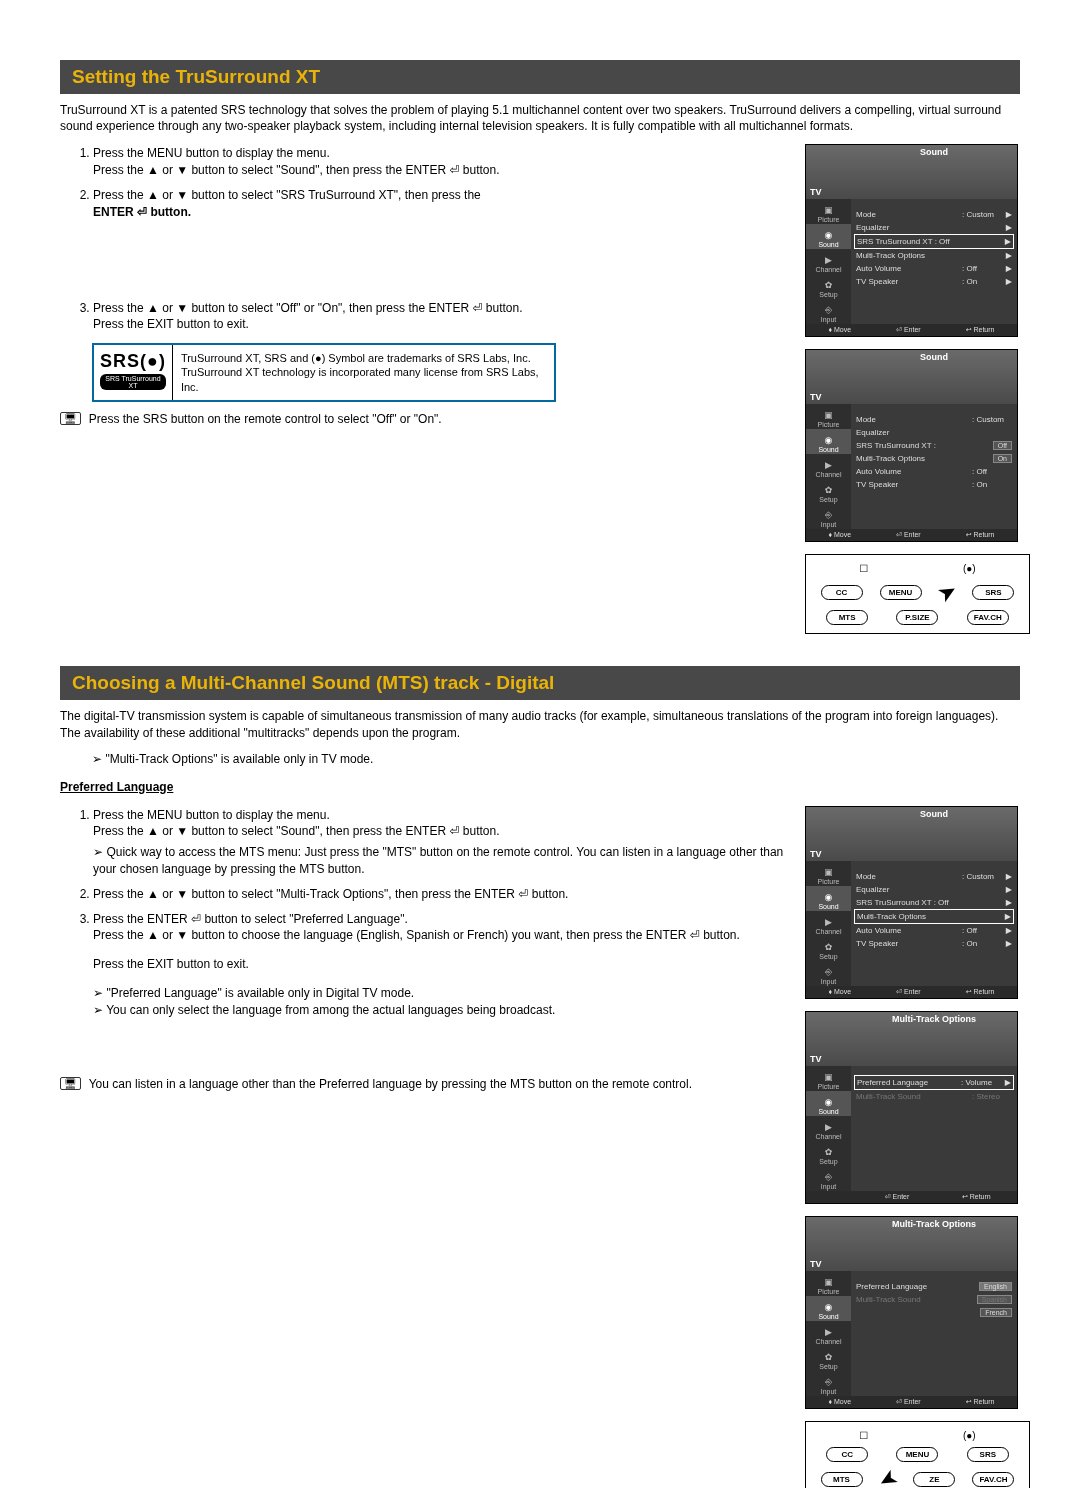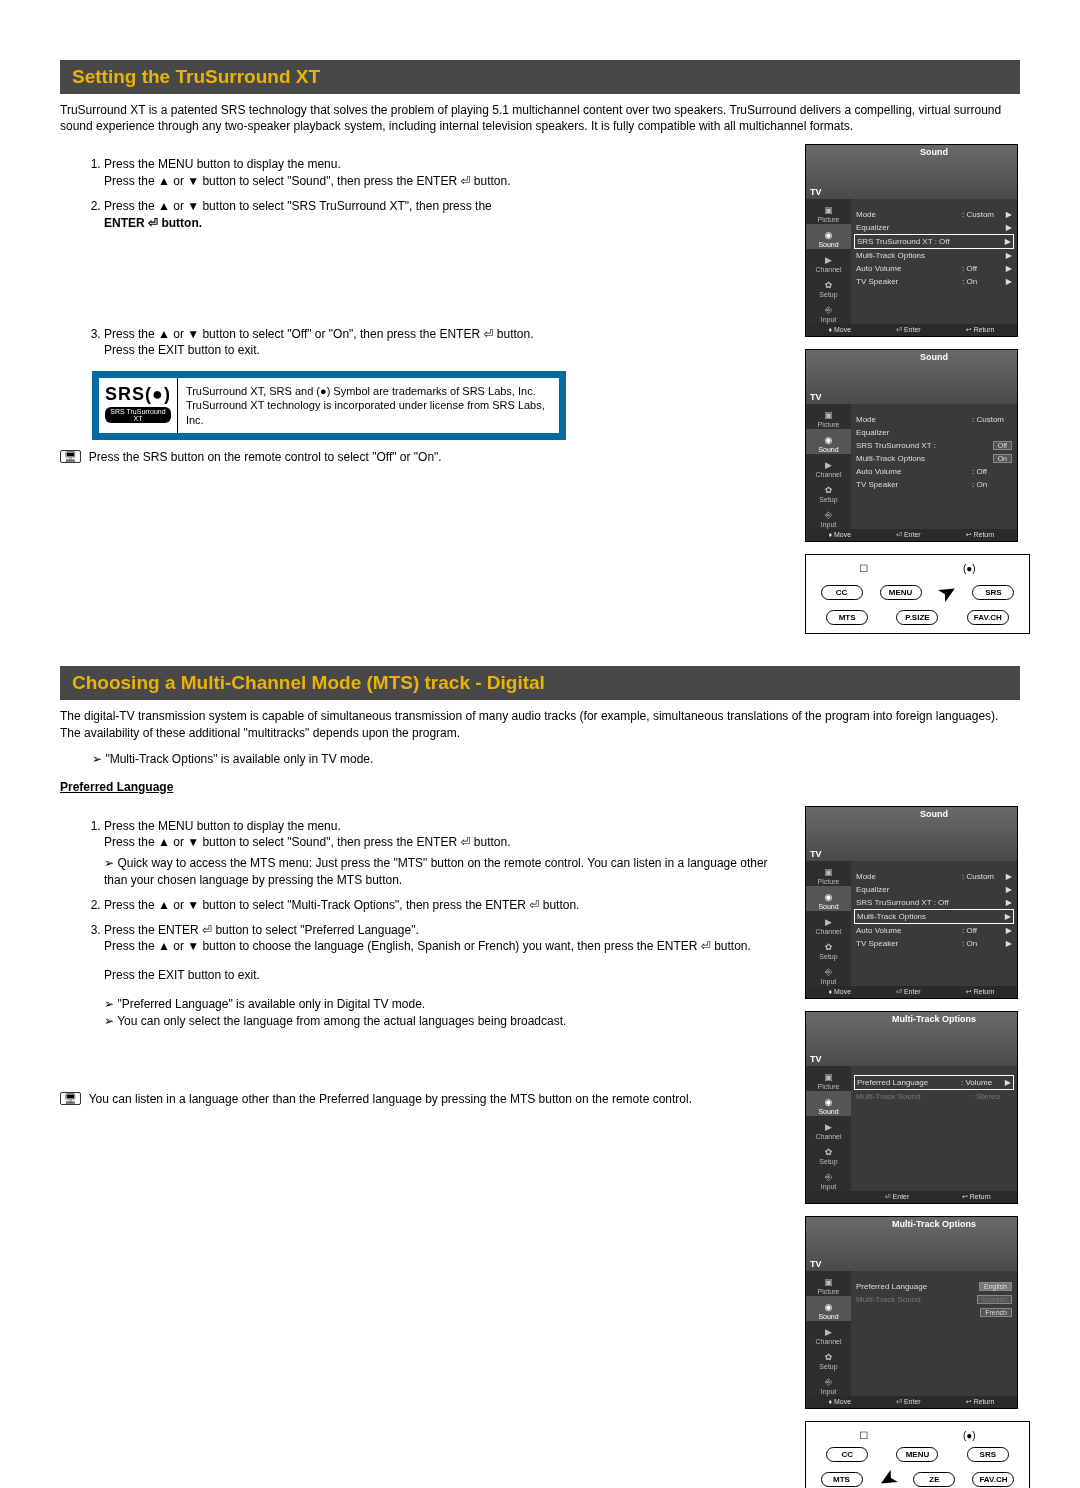--- a/index.html
+++ b/index.html
@@ -29,35 +29,35 @@
     gap: 20px;
   }
   .left {
     flex: 1;
   }
   .right {
     width: 215px;
     flex-shrink: 0;
   }
   ol.steps {
-    margin: 12px;
+    margin: 1px;
     padding-left: 32px;
   }
   ol.steps li {
     margin-bottom: 8px;
     line-height: 1.4;
   }
   .sub {
     margin-left: 32px;
     margin-top: 4px;
     line-height: 1.4;
   }
   .srs-box {
     display: flex;
-    border: 7px solid #0369a1;
+    border: 2px solid #0369a1;
     margin: 10px 0 10px 32px;
     max-width: 460px;
   }
   .srs-logo {
     width: 100px;
     padding: 6px;
     text-align: center;
     border-right: 1px solid #000;
   }
   .srs-logo .big {
@@ -234,21 +234,21 @@
         <span>Press the ▲ or ▼ button to select "Off" or "On", then press the ENTER ⏎ button.</span><br>
         <span>Press the EXIT button to exit.</span>
       </li>
     </ol>
 
     <div class="srs-box">
       <div class="srs-logo">
         <span class="big"><span>SRS</span><span>(●)</span></span><br>
         <span class="badge">SRS TruSurround XT</span>
       </div>
-      <div class="srs-text">TruSurround XT, SRS and (●) Symbol are trademarks of SRS Labs, Inc. TruSurround XT technology is incorporated under license from SRS Labs, Inc.</div>
+      <div class="srs-text">TruSurround XT, SRS and (●) Symbol are trademarks of SRS Labs, Inc. TruSurround XT technology is incorporated many license from SRS Labs, Inc.</div>
     </div>
 
     <div class="hint">
       <span class="hicon">🖥</span>
       <span>Press the SRS button on the remote control to select "Off" or "On".</span>
     </div>
   </div>
 
   <div class="right">
 
@@ -363,21 +363,21 @@
       </div>
       <div class="remote-row">
         <span class="rbtn">MTS</span>
         <span class="rbtn">P.SIZE</span>
         <span class="rbtn">FAV.CH</span>
       </div>
     </div>
   </div>
 </div>
 
-<div class="section-title">Choosing a Multi-Channel Mode (MTS) track - Digital</div>
+<div class="section-title">Choosing a Multi-Channel Sound (MTS) track - Digital</div>
 <div class="intro">The digital-TV transmission system is capable of simultaneous transmission of many audio tracks (for example, simultaneous translations of the program into foreign languages). The availability of these additional "multitracks" depends upon the program.</div>
 <div class="sub arrow-note">"Multi-Track Options" is available only in TV mode.</div>
 <p><span class="underline">Preferred Language</span></p>
 
 <div class="row">
   <div class="left">
     <ol class="steps">
       <li>
         <span>Press the MENU button to display the menu.</span><br>
         <span>Press the ▲ or ▼ button to select "Sound", then press the ENTER ⏎ button.</span>

